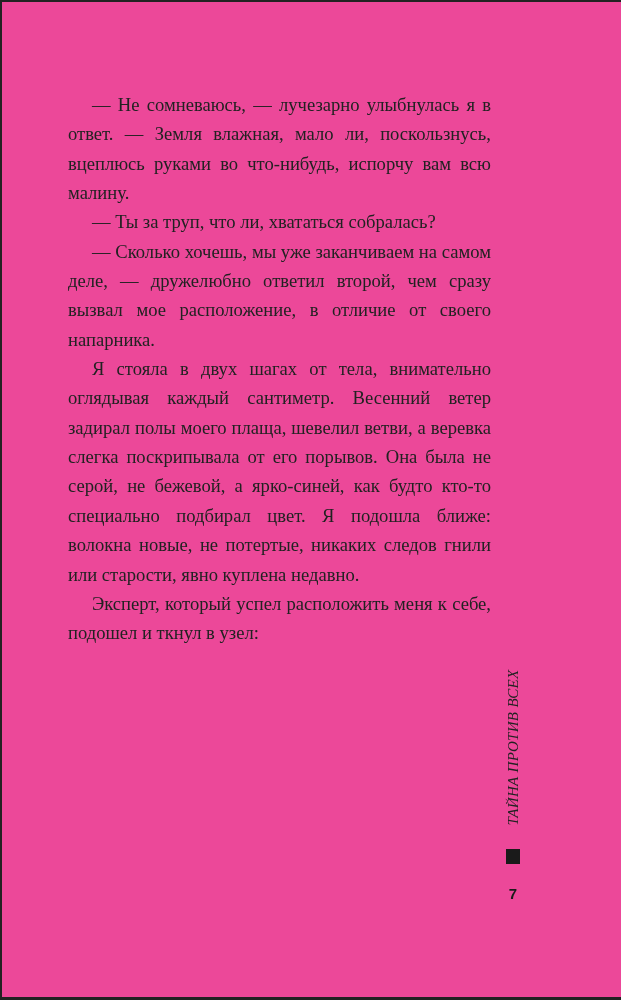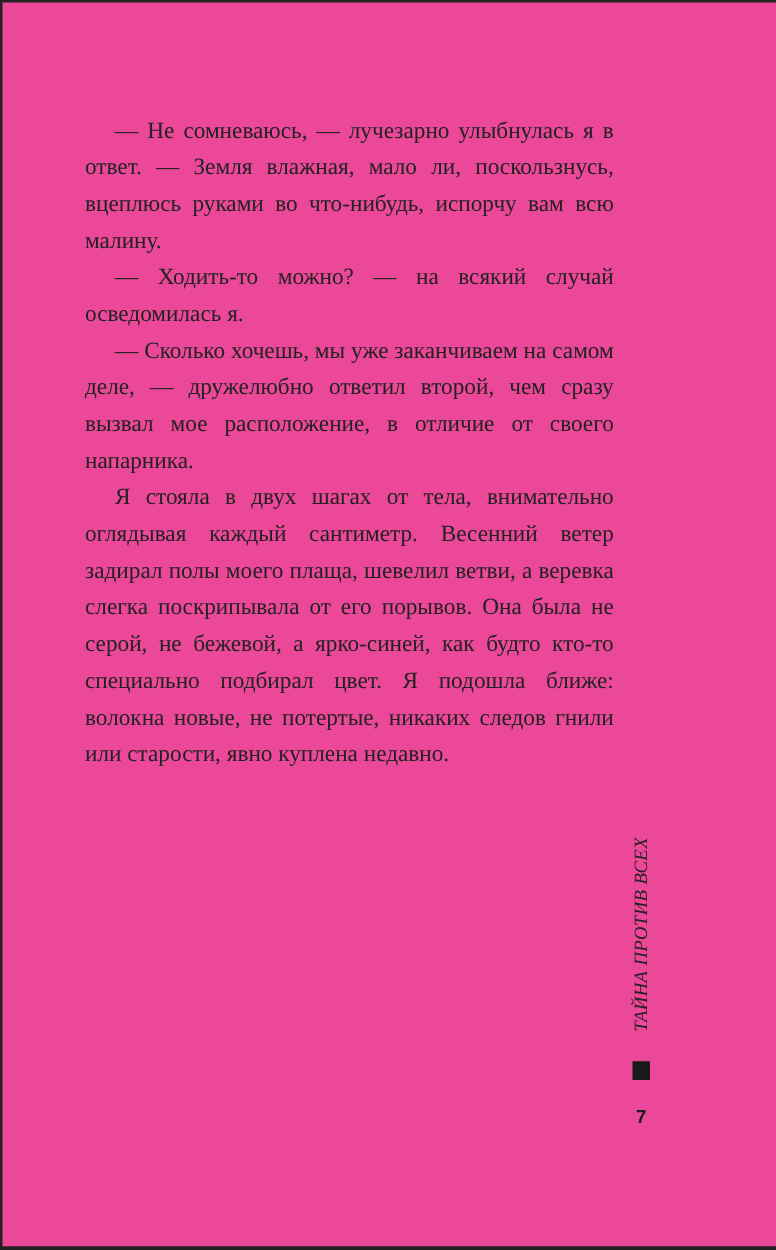--- a/index.html
+++ b/index.html
@@ -32,23 +32,24 @@
     position: absolute; left: 503px; top: 883px; width: 16px; text-align: center;
     font-family: "Liberation Sans", "DejaVu Sans", sans-serif; font-weight: bold; font-size: 15px; color: #1a1a1a;
   }
 </style>
 </head>
 <body>
 
 <div class="page">
   <div class="text-block">
     <p class="para">— Не сомневаюсь, — лучезарно улыбнулась я в ответ. — Земля влажная, мало ли, поскользнусь, вцеплюсь руками во что-нибудь, испорчу вам всю малину.</p>
-    <p class="para">— Ходить-то можно? — на всякий случай осведомилась я.</p>
+    <p class="para">— Ты за труп, что ли, хвататься собралась?</p>
     <p class="para">— Сколько хочешь, мы уже заканчиваем на самом деле, — дружелюбно ответил второй, чем сразу вызвал мое расположение, в отличие от своего напарника.</p>
     <p class="para">Я стояла в двух шагах от тела, внимательно оглядывая каждый сантиметр. Весенний ветер задирал полы моего плаща, шевелил ветви, а веревка слегка поскрипывала от его порывов. Она была не серой, не бежевой, а ярко-синей, как будто кто-то специально подбирал цвет. Я подошла ближе: волокна новые, не потертые, никаких следов гнили или старости, явно куплена недавно.</p>
+    <p class="para">Эксперт, который успел расположить меня к себе, подошел и ткнул в узел:</p>
   </div>
 
   <div class="running-title">
     <span>ТАЙНА ПРОТИВ ВСЕХ</span>
   </div>
   <div class="square-marker"></div>
   <div class="page-number">7</div>
 </div>
 
 </body></html>

